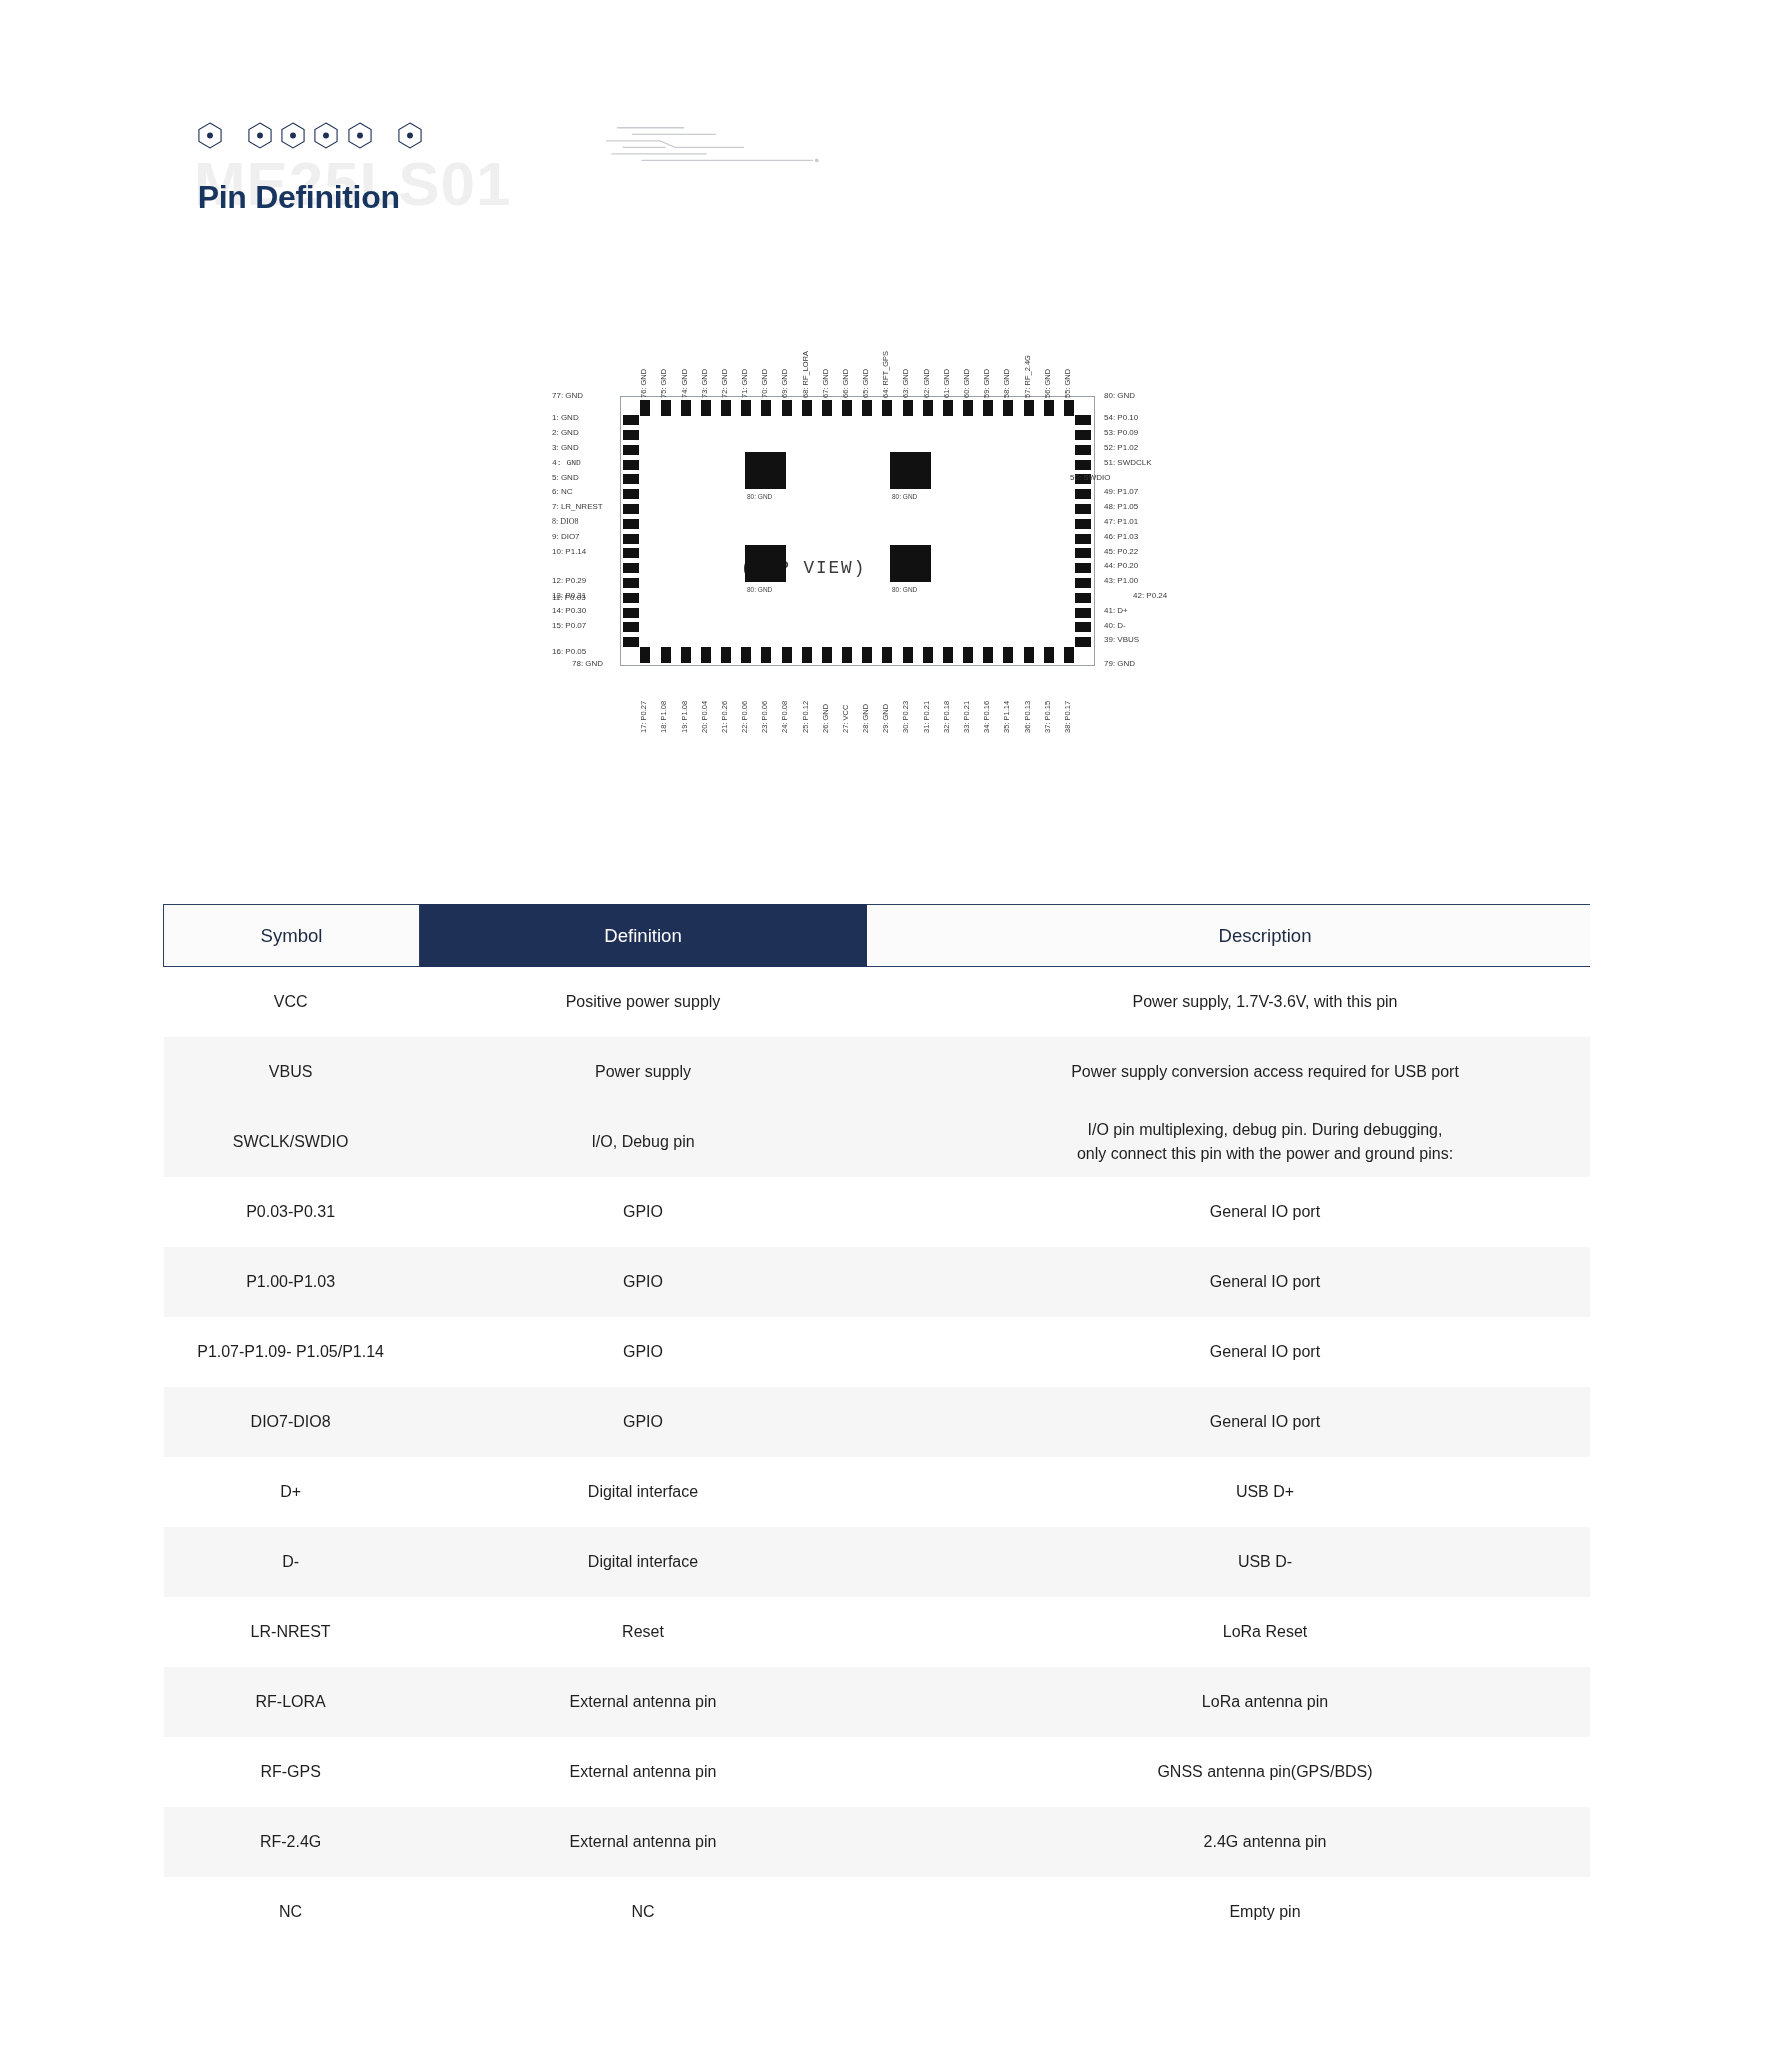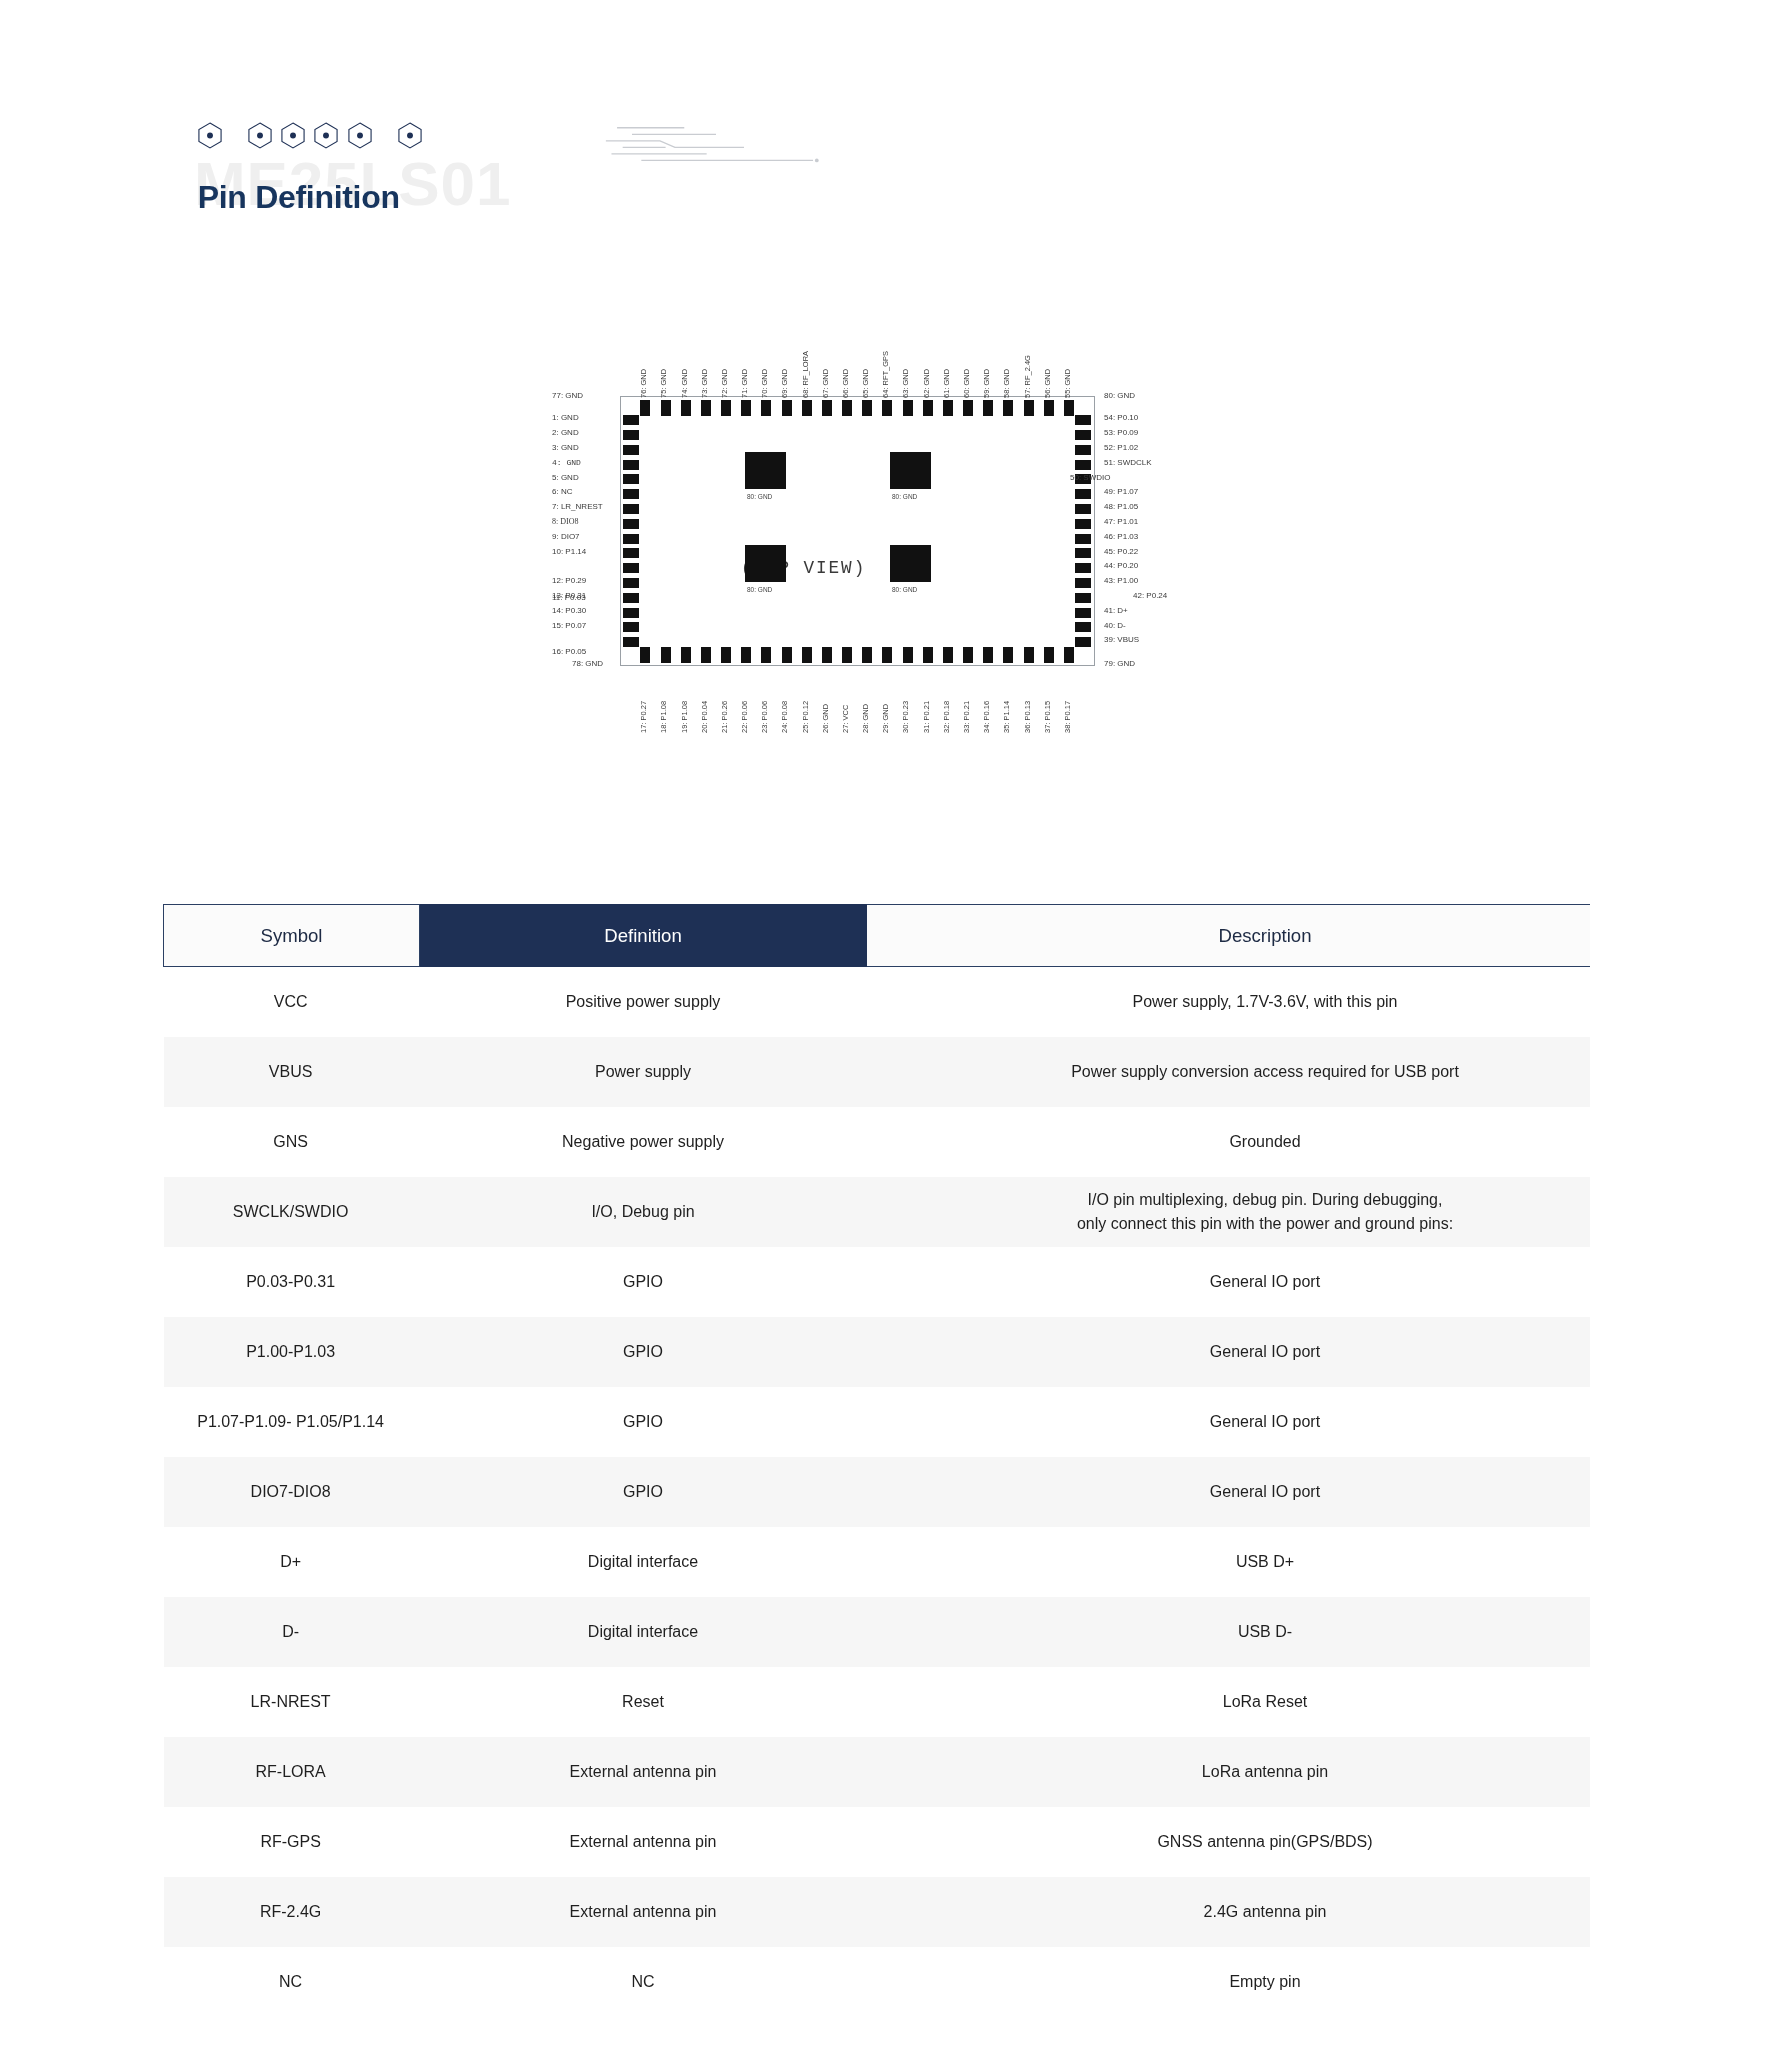--- a/index.html
+++ b/index.html
@@ -414,27 +414,20 @@
               <span class="sub">Power supply, 1.7V-3.6V, with this pin</span>
             </td>
           </tr>
           <tr class="alt">
             <td>VBUS</td>
             <td>Power supply</td>
             <td>
               <span class="sub">Power supply conversion access required for USB port</span>
             </td>
           </tr>
-          <tr>
-            <td>GNS</td>
-            <td>Negative power supply</td>
-            <td>
-              <span class="sub">Grounded</span>
-            </td>
-          </tr>
           <tr class="alt">
             <td>SWCLK/SWDIO</td>
             <td>I/O, Debug pin</td>
             <td>
               <span class="sub">I/O pin multiplexing, debug pin. During debugging,</span>
               <span class="sub">only connect this pin with the power and ground pins:</span>
             </td>
           </tr>
           <tr>
             <td>P0.03-P0.31</td>

